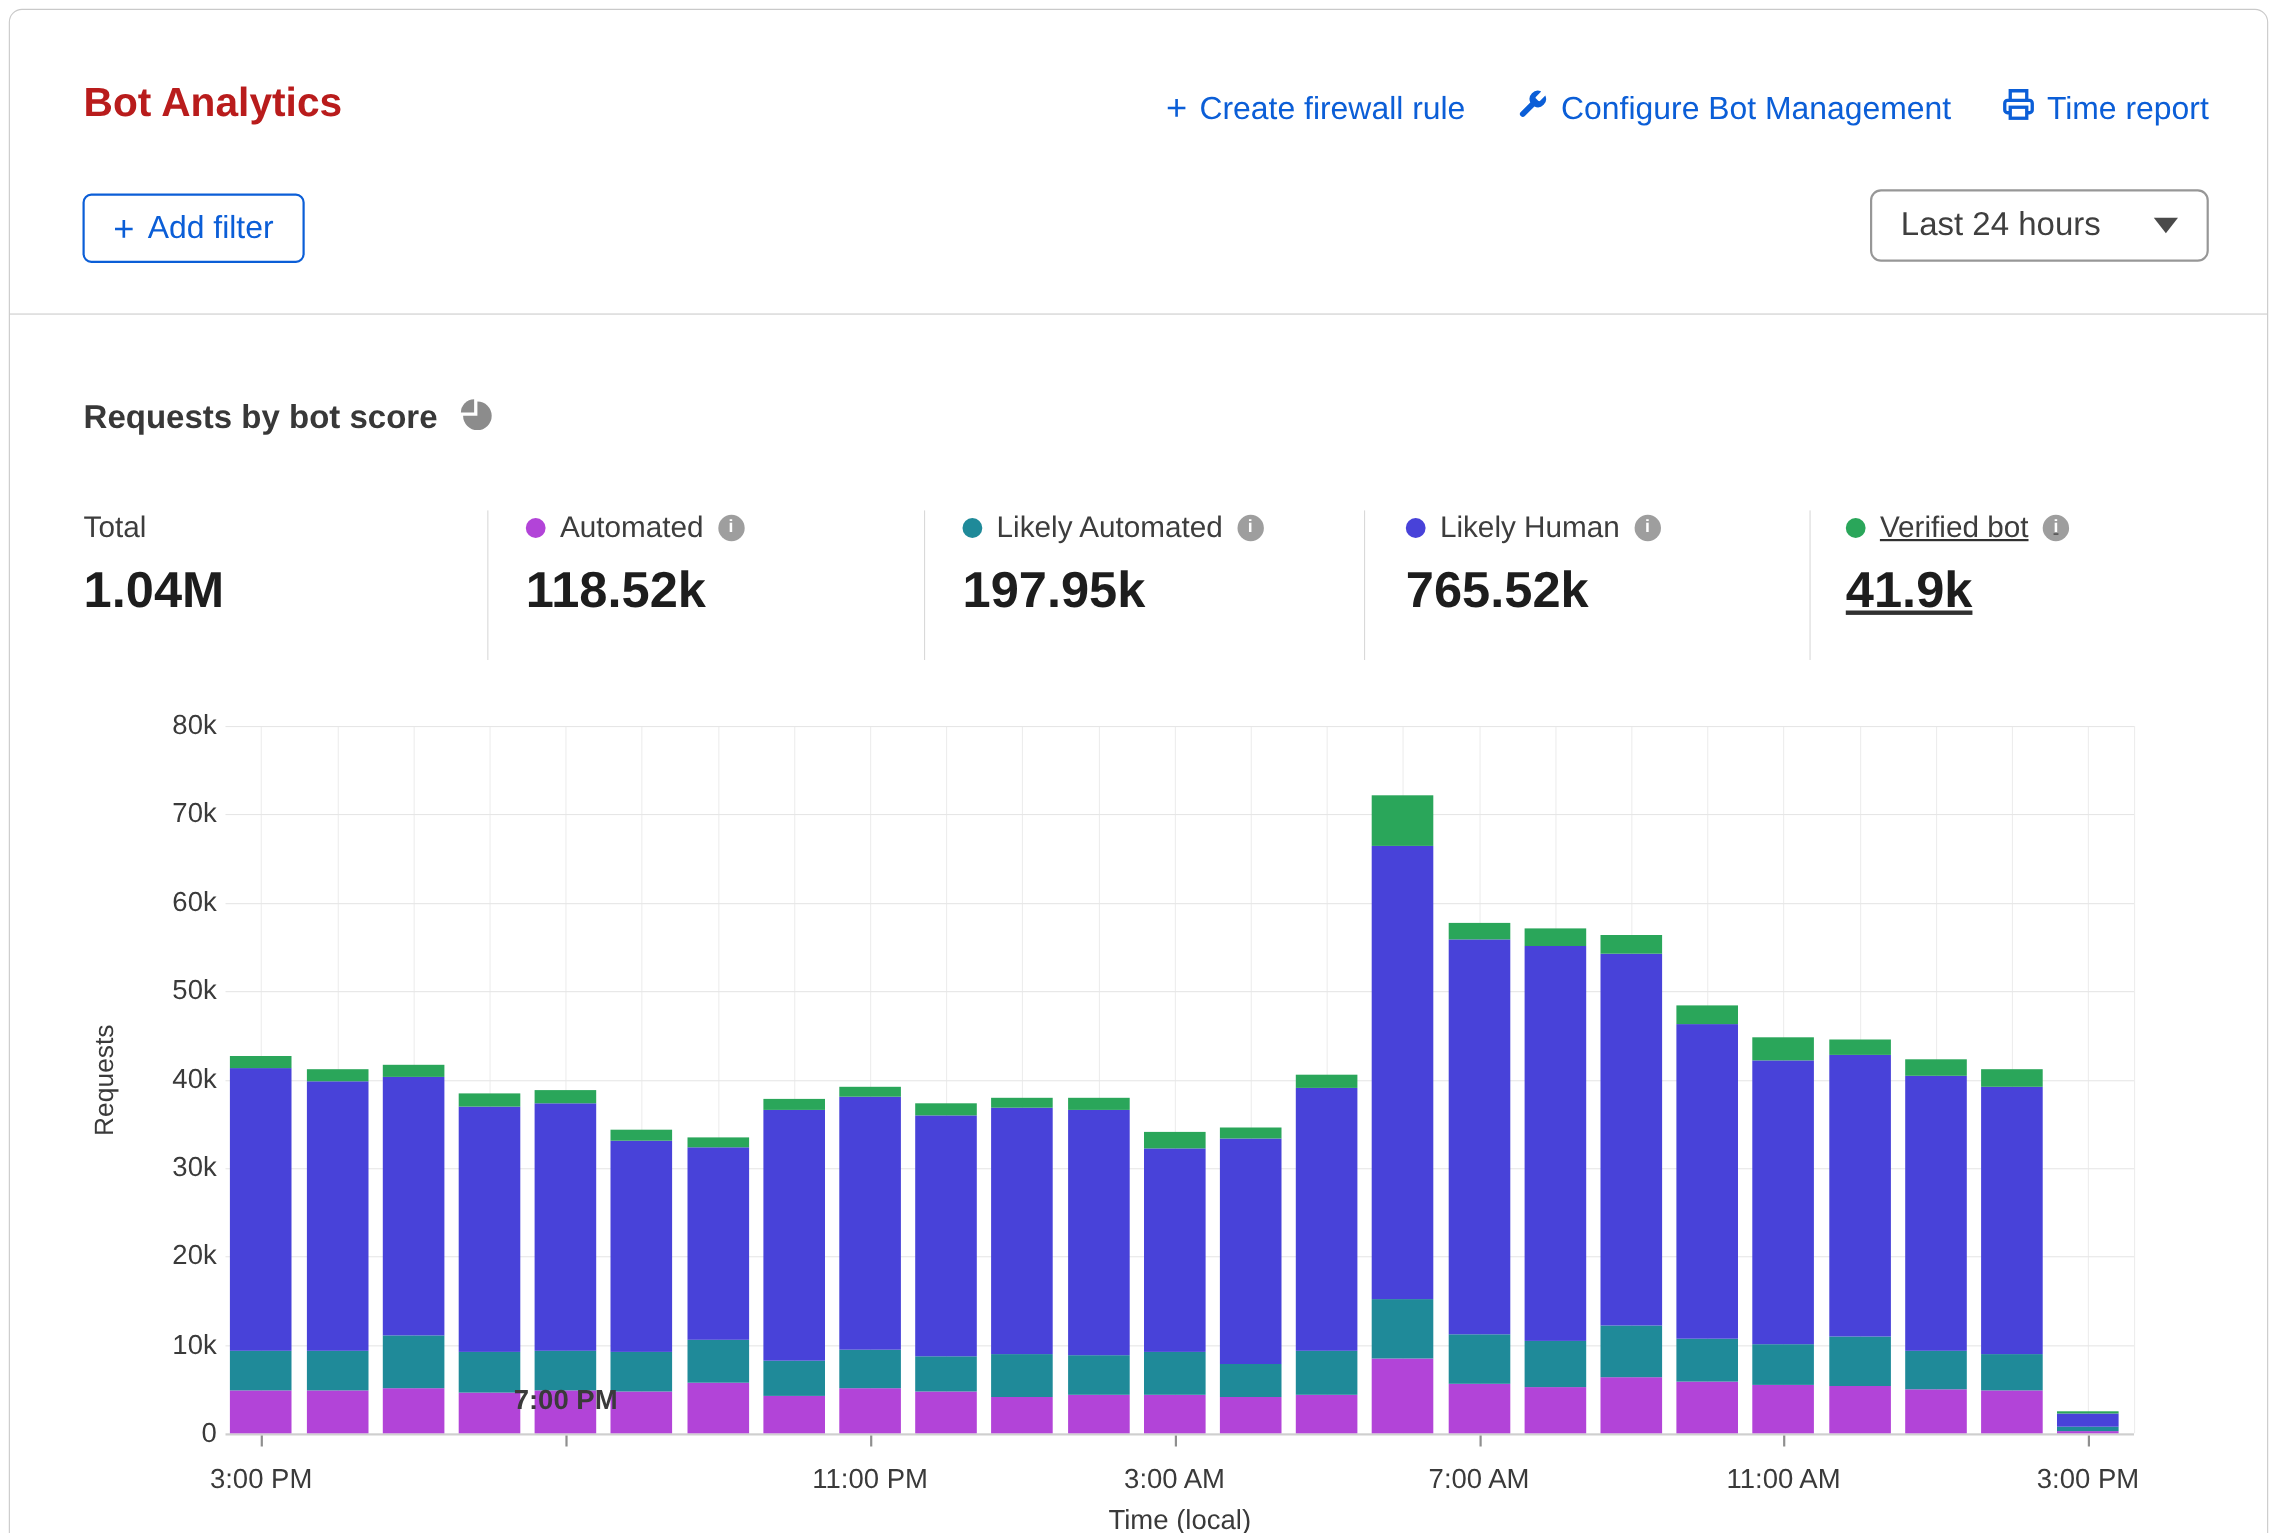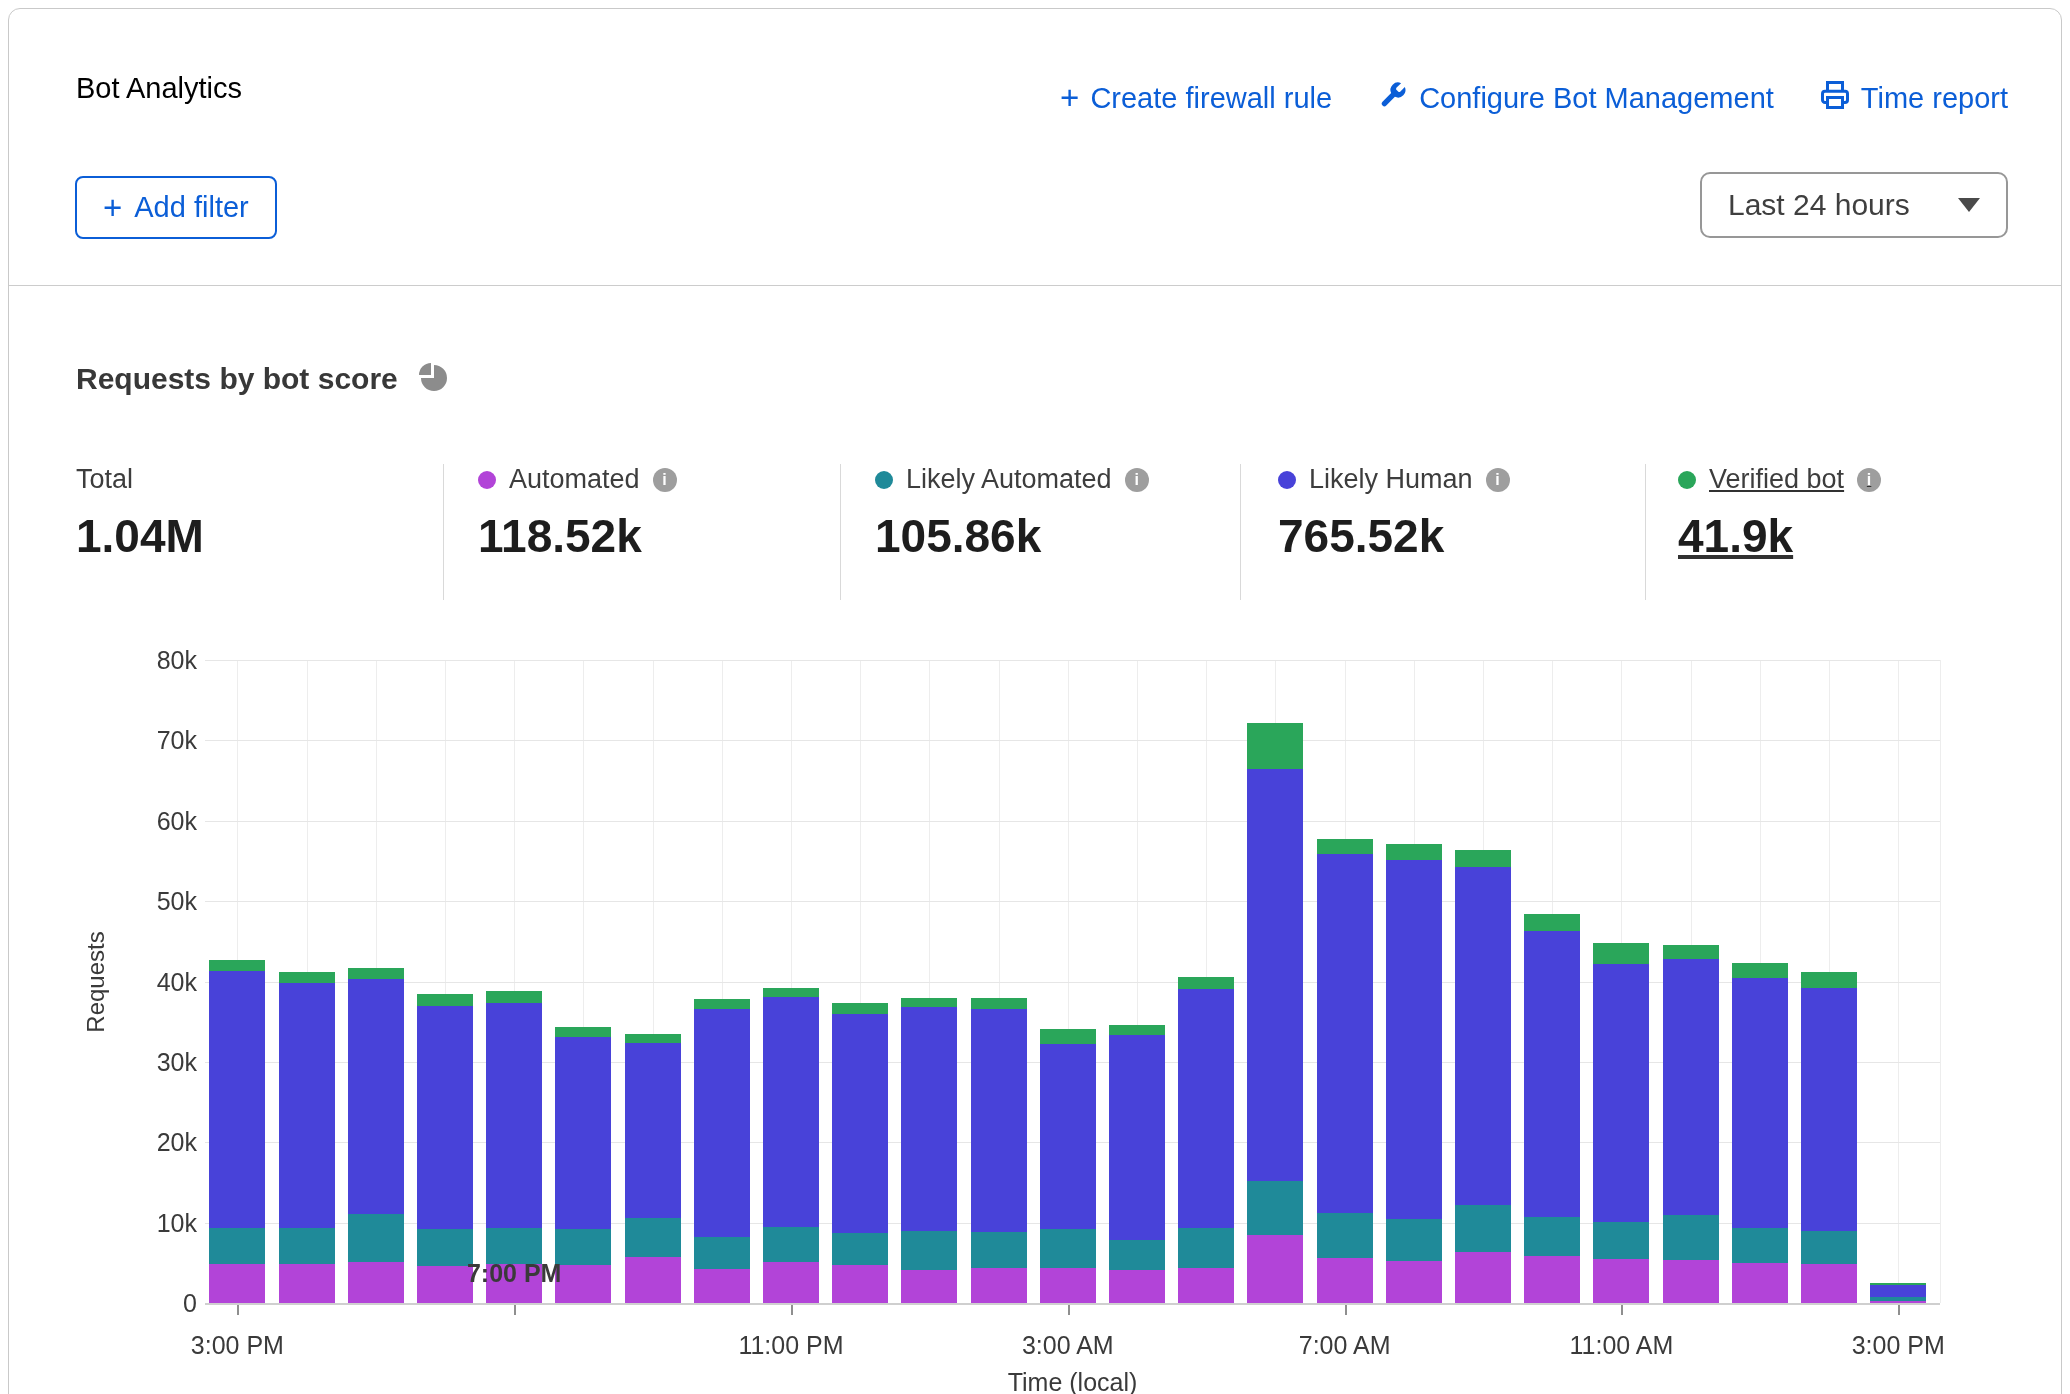--- a/index.html
+++ b/index.html
@@ -5,21 +5,21 @@
   html,body{margin:0;padding:0;}
   body{
     width:2070px;height:1394px;position:relative;overflow:hidden;
     background:#ffffff;font-family:"Liberation Sans", sans-serif;color:#313131;
   }
   .card-border{
     position:absolute;left:8px;top:8px;width:2052px;height:1480px;
     border:1px solid #c9c9c9;border-radius:12px;pointer-events:none;
   }
   .page-title{
-    position:absolute;left:76px;top:72px;font-size:29px;font-weight:400;color:#000000;
+    position:absolute;left:76px;top:72px;font-size:37px;font-weight:700;color:#b91c1c;
   }
   .header-actions{
     position:absolute;right:62px;top:80px;display:flex;gap:46px;align-items:center;
   }
   .action-link{
     display:flex;align-items:center;gap:11px;color:#0b5ed7;font-size:29px;cursor:pointer;
   }
   .plus-glyph{font-size:33px;font-weight:500;line-height:1;}
   .btn-add-filter{
     position:absolute;left:75px;top:176px;height:63px;padding:0 26px;
@@ -125,21 +125,21 @@
       </div>
       <div class="stat-value">118.52k</div>
     </div>
     <div class="stat-divider" style="left: 840px;"></div>
     <div class="stat-col" style="left: 875px;">
       <div class="stat-label-row">
         <span class="dot" style="background:#1f8a99"></span>
         <span>Likely Automated</span>
         <span class="info-icon">i</span>
       </div>
-      <div class="stat-value">105.86k</div>
+      <div class="stat-value">197.95k</div>
     </div>
     <div class="stat-divider" style="left: 1240px;"></div>
     <div class="stat-col" style="left: 1278px;">
       <div class="stat-label-row">
         <span class="dot" style="background:#4842d9"></span>
         <span>Likely Human</span>
         <span class="info-icon">i</span>
       </div>
       <div class="stat-value">765.52k</div>
     </div>

